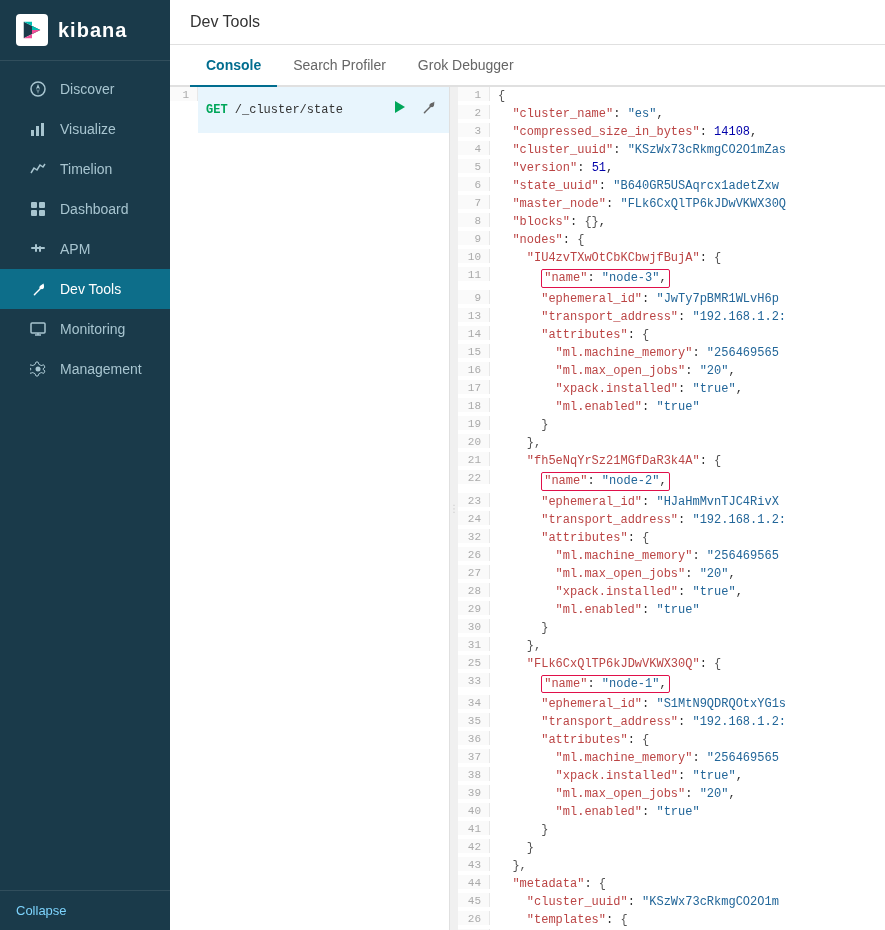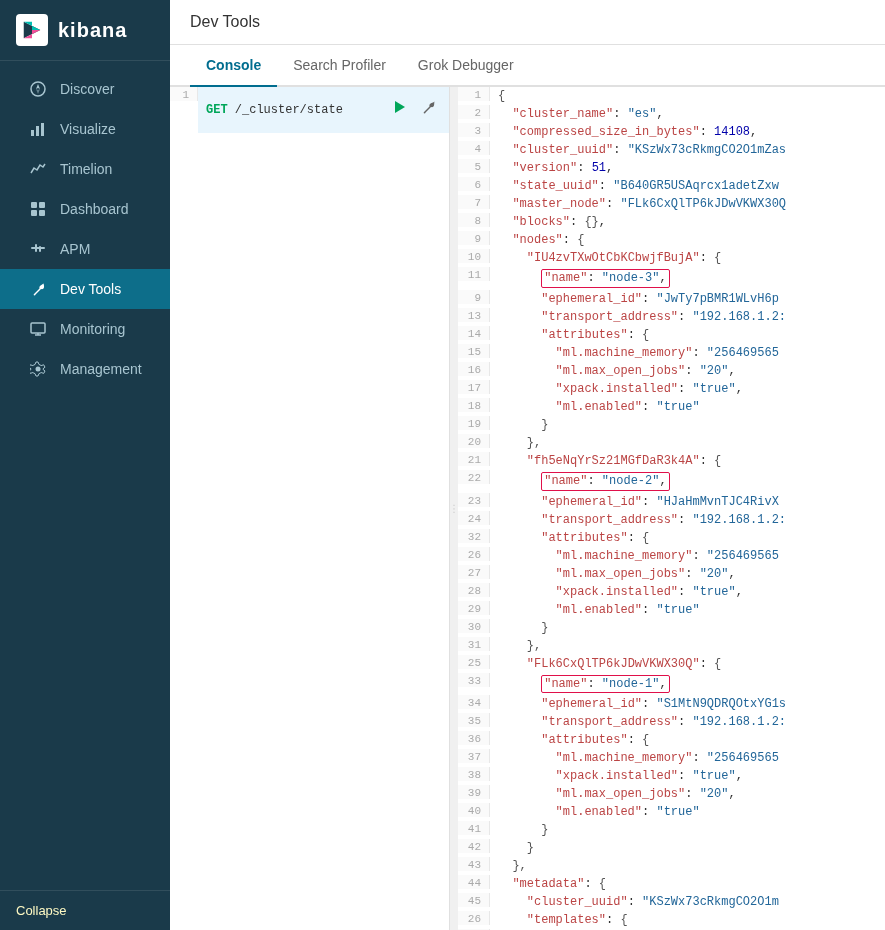--- a/index.html
+++ b/index.html
@@ -64,21 +64,21 @@
       justify-content: center;
       flex-shrink: 0;
     }
     .nav-item .nav-icon svg { width: 16px; height: 16px; fill: currentColor; }
     .nav-item .nav-label { font-size: 14px; }
     .sidebar-bottom {
       padding: 12px 16px;
       border-top: 1px solid rgba(255,255,255,0.1);
     }
     .collapse-btn {
-      color: #fef9c3;
+      color: #7dd3fc;
       font-size: 13px;
       cursor: pointer;
       display: flex;
       align-items: center;
     }
 
     
     .main-content {
       flex: 1;
       display: flex;

